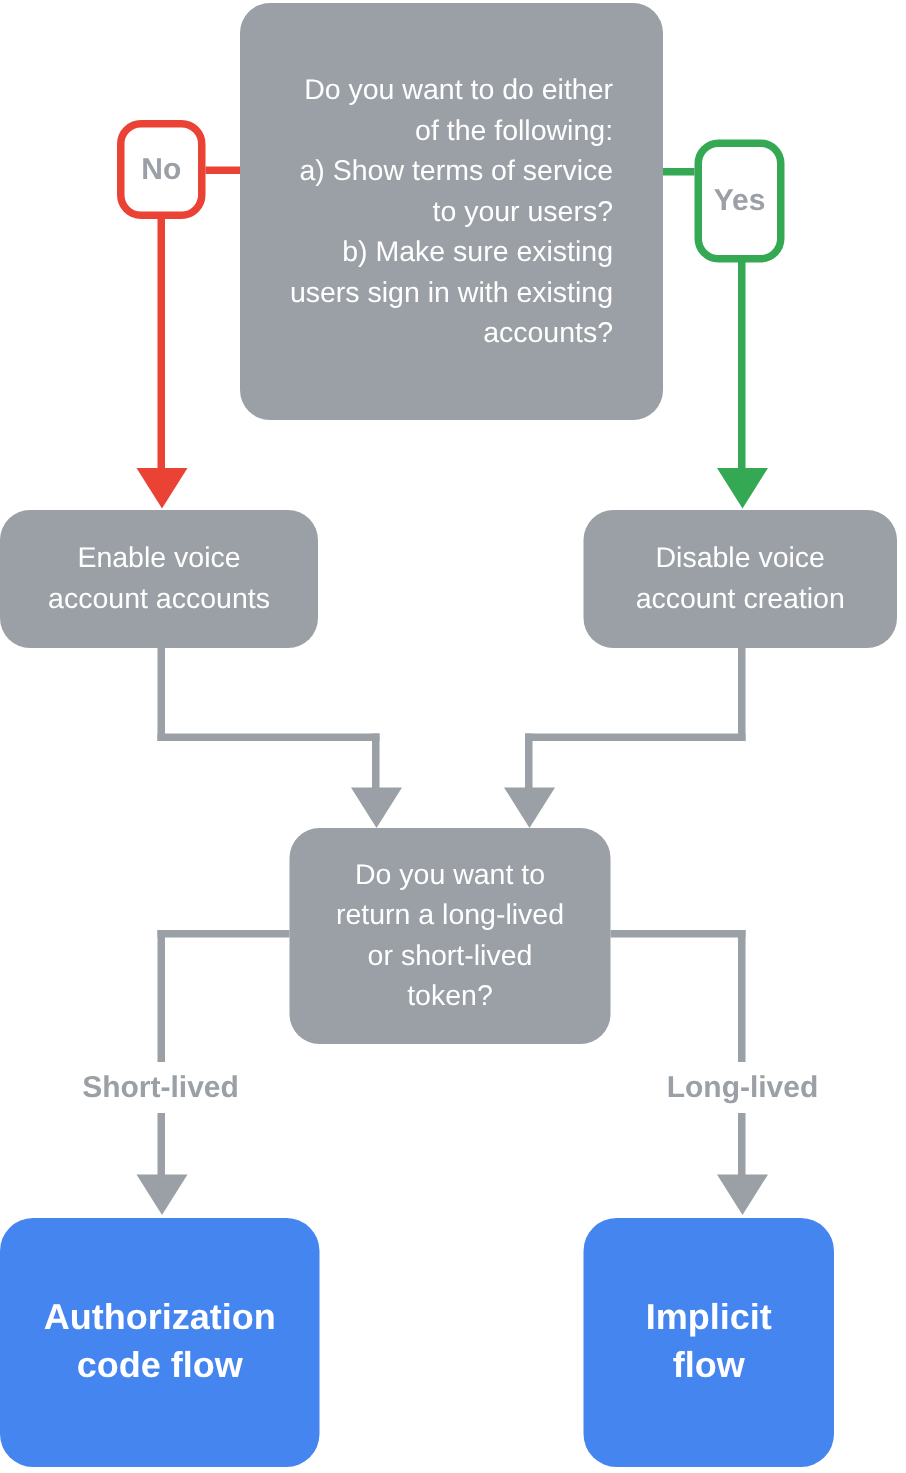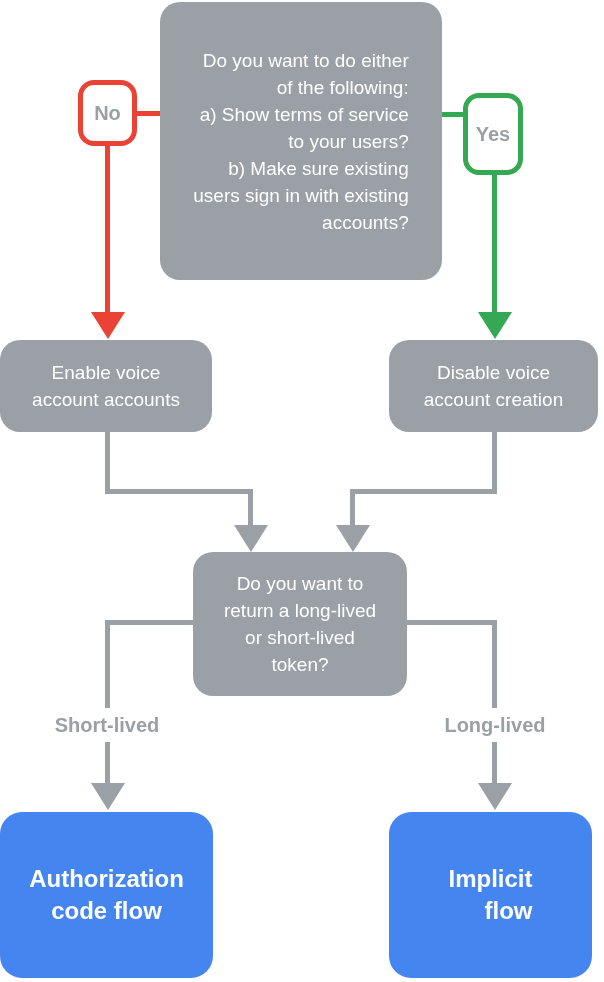--- a/index.html
+++ b/index.html
@@ -112,21 +112,21 @@
     font-size: 24px;
     font-weight: bold;
     line-height: 32px;
     display: flex;
     align-items: center;
     justify-content: center;
     text-align: center;
     white-space: pre-line;
   }
   #auth-box     { left: 0px;   top: 812px; width: 213px; height: 166px; }
-  #implicit-box { left: 389px; top: 812px; width: 203px; height: 166px; text-align: right; }
+  #implicit-box { left: 389px; top: 812px; width: 167px; height: 166px; }
 </style>
 </head>
 <body>
 
 <div class="canvas">
 
   <div class="node" id="top-box">Do you want to do either
 of the following:
 a) Show terms of service
 to your users?

